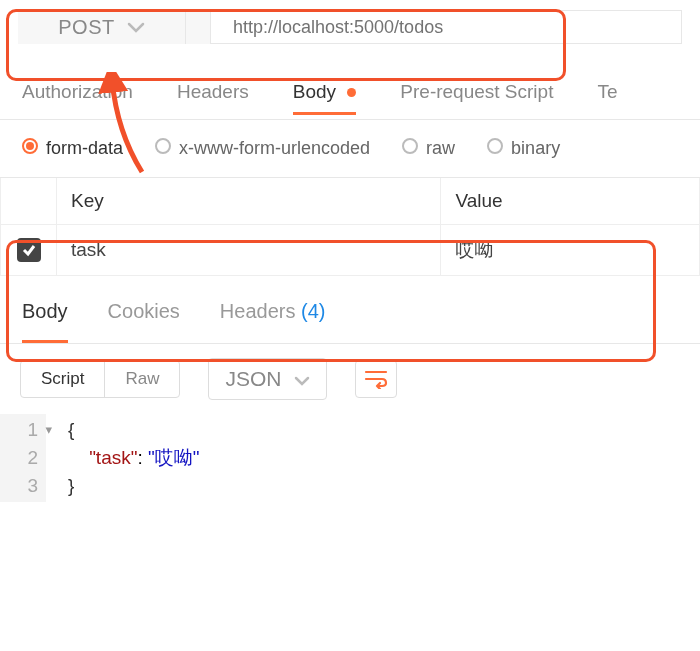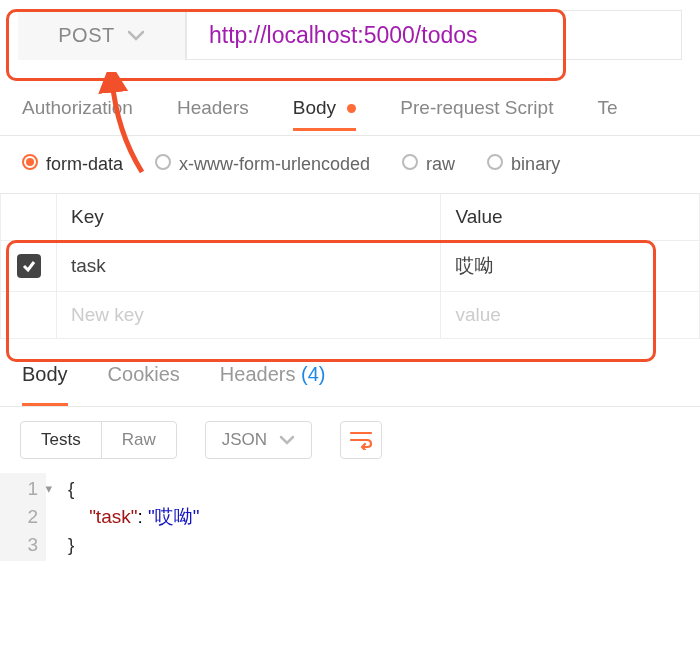--- a/index.html
+++ b/index.html
@@ -1,21 +1,21 @@
 <!DOCTYPE html>
 <html><head>
   <meta charset="utf-8">
   <style>
     * { box-sizing: border-box; margin: 0; padding: 0; font-family: -apple-system, BlinkMacSystemFont, "Segoe UI", Helvetica, Arial, sans-serif; }
     body { background: #fff; width: 700px; }
 
     
     .request-bar {
       display: flex;
-      height: 50px;
+      height: 34px;
       margin: 10px 18px 0;
       border-top: 1px solid #e7e7e7;
       border-right: 1px solid #e7e7e7;
       background: #f7f7f7;
     }
     .method-select {
       width: 168px;
       display: flex;
       align-items: center;
       justify-content: center;
@@ -24,26 +24,27 @@
       font-size: 20px;
       letter-spacing: 0.5px;
       border-right: 1px solid #e7e7e7;
     }
     .method-chevron { color: #bbb; }
     .url-input {
       flex: 1;
       display: flex;
       align-items: center;
       padding: 0 22px;
-      font-size: 23px;
-      color: #a21caf;
+      font-size: 18px;
+      color: #737373;
       background: #fff;
       border: 1px solid #e7e7e7;
       border-top: none;
       border-right: none;
+      margin-left: 24px;
     }
 
     
     .red-rect-top {
       position: absolute;
       top: -1px;
       left: 6px;
       width: 560px;
       height: 72px;
       border: 3px solid #f1502a;
@@ -188,21 +189,21 @@
     .seg .sbtn + .sbtn { border-left: 1px solid #ddd; }
     .json-select {
       margin-left: 18px;
       display: flex;
       align-items: center;
       gap: 12px;
       border: 1px solid #ddd;
       border-radius: 4px;
       padding: 8px 16px;
       color: #888;
-      font-size: 17px;
+      font-size: 21px;
       cursor: pointer;
     }
     .wrap-btn {
       margin-left: 18px;
       width: 42px; height: 38px;
       display: flex;
       align-items: center;
       justify-content: center;
       border: 1px solid #ddd;
       border-radius: 4px;
@@ -307,40 +308,35 @@
       <td class="check-col">
         <span class="checkbox">
           <svg viewBox="0 0 16 16">
                 <path d="M3 8 L7 12 L13 4"></path>
               </svg>
         </span>
       </td>
       <td>task</td>
       <td>哎呦</td>
     </tr>
-    <tr class="placeholder">
-      <td class="check-col"></td>
-      <td>New key</td>
-      <td>value</td>
-    </tr>
   </tbody>
     </table>
 
   <div class="response-tabs">
     <div class="rtab active">Body</div>
     <div class="rtab">Cookies</div>
     <div class="rtab">
       <span>Headers</span>
       <span class="count">(4)</span>
     </div>
   </div>
 
   <div class="resp-toolbar">
     <div class="seg">
-      <div class="sbtn active">Tests</div>
+      <div class="sbtn active">Script</div>
       <div class="sbtn">Raw</div>
     </div>
     <div class="json-select">
       <span>JSON</span>
       <span>
         <svg width="16" height="10" viewBox="0 0 16 10">
             <path d="M2 2 L8 8 L14 2" stroke="#bbb" stroke-width="2.5" fill="none" stroke-linecap="round"></path>
           </svg>
       </span>
     </div>

